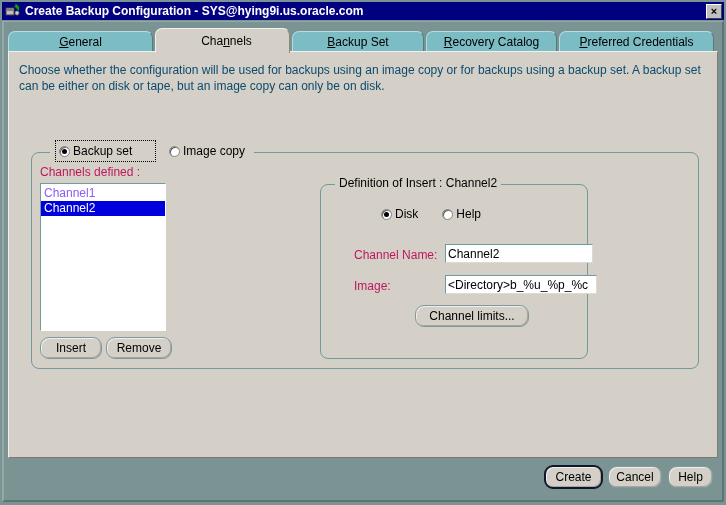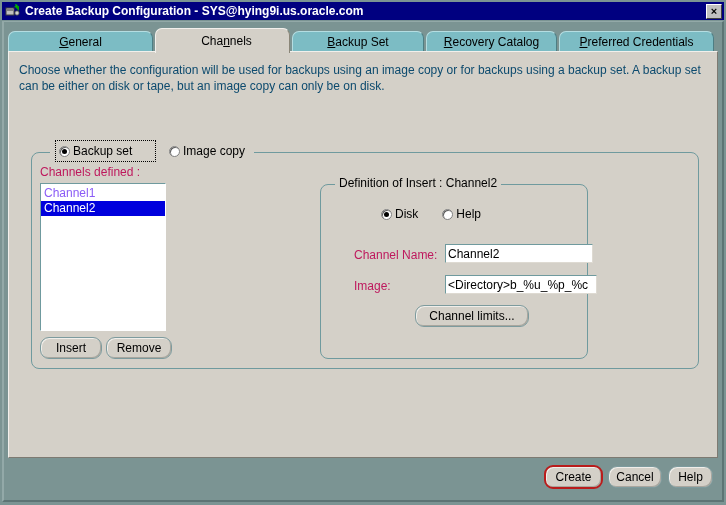--- a/index.html
+++ b/index.html
@@ -259,21 +259,21 @@
     font-size: 12px;
     color: #000000;
     display: flex;
     align-items: center;
     justify-content: center;
     cursor: default;
     white-space: nowrap;
     padding: 0;
   }
   .btn.default {
-    border: 2px solid #b91c1c;
+    border: 2px solid #0f172a;
     border-radius: 9px;
     box-shadow: inset 1px 1px 0 #f0eeea, inset -1px -1px 0 #a9a69e;
   }
 
   
   .bottombar {
     position: absolute;
     left: 8px; top: 462px;
     width: 710px; height: 30px;
   }

